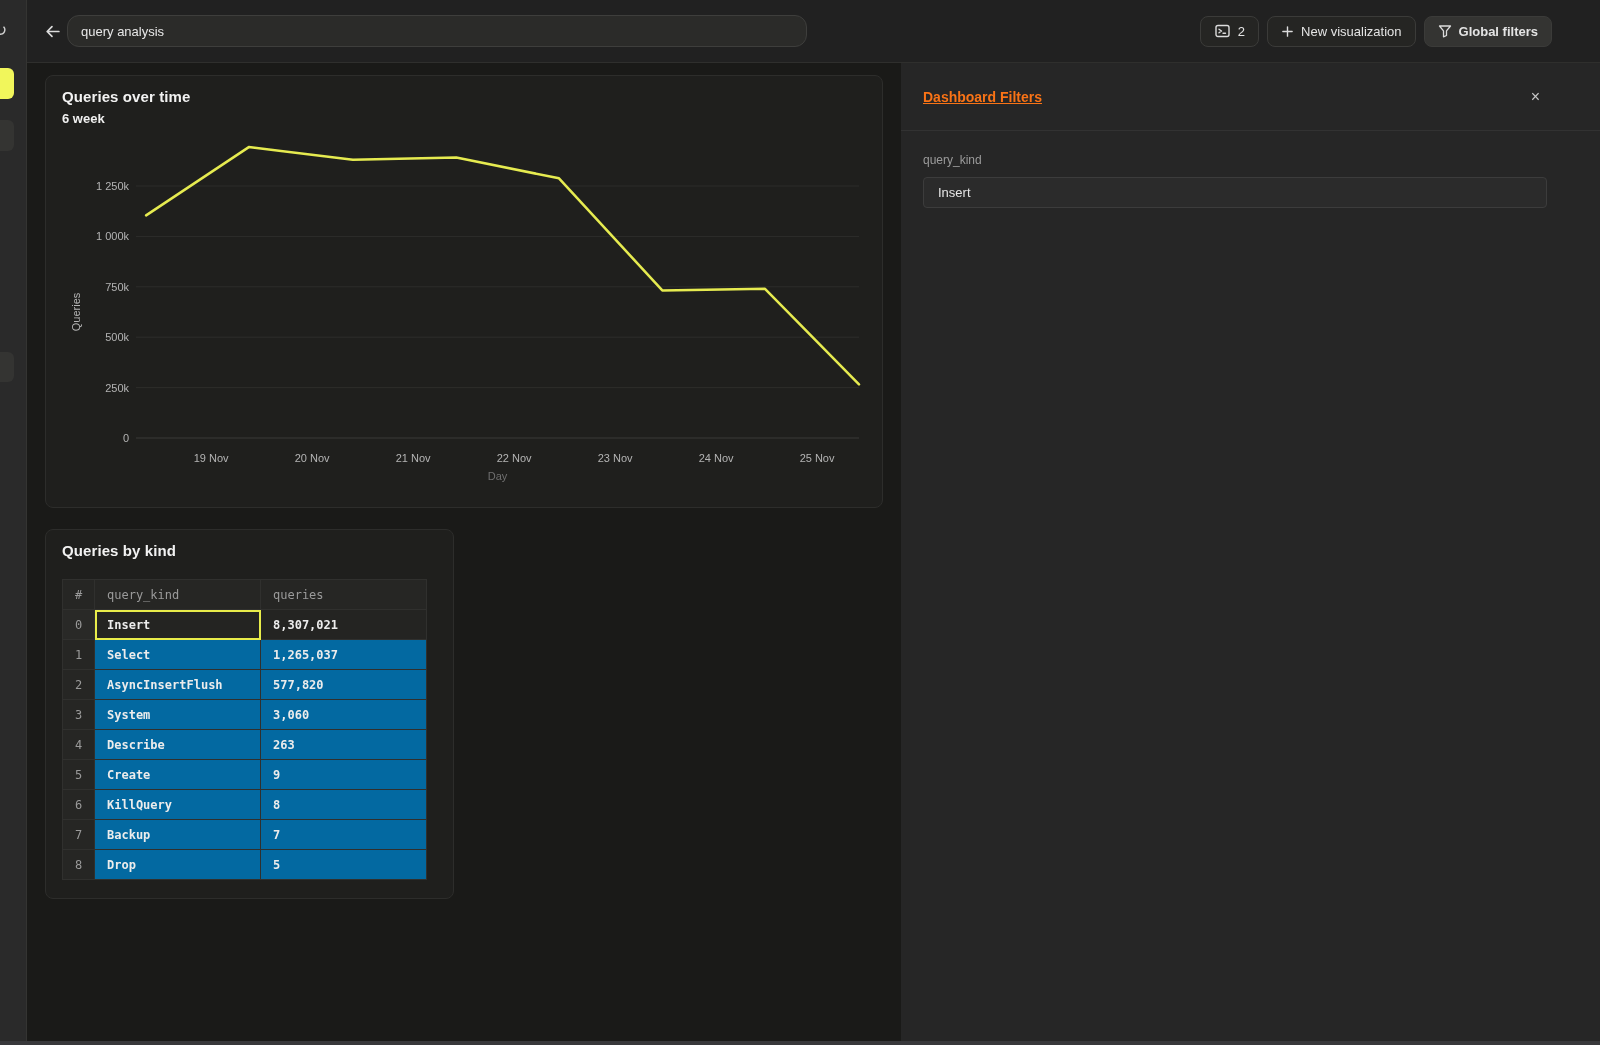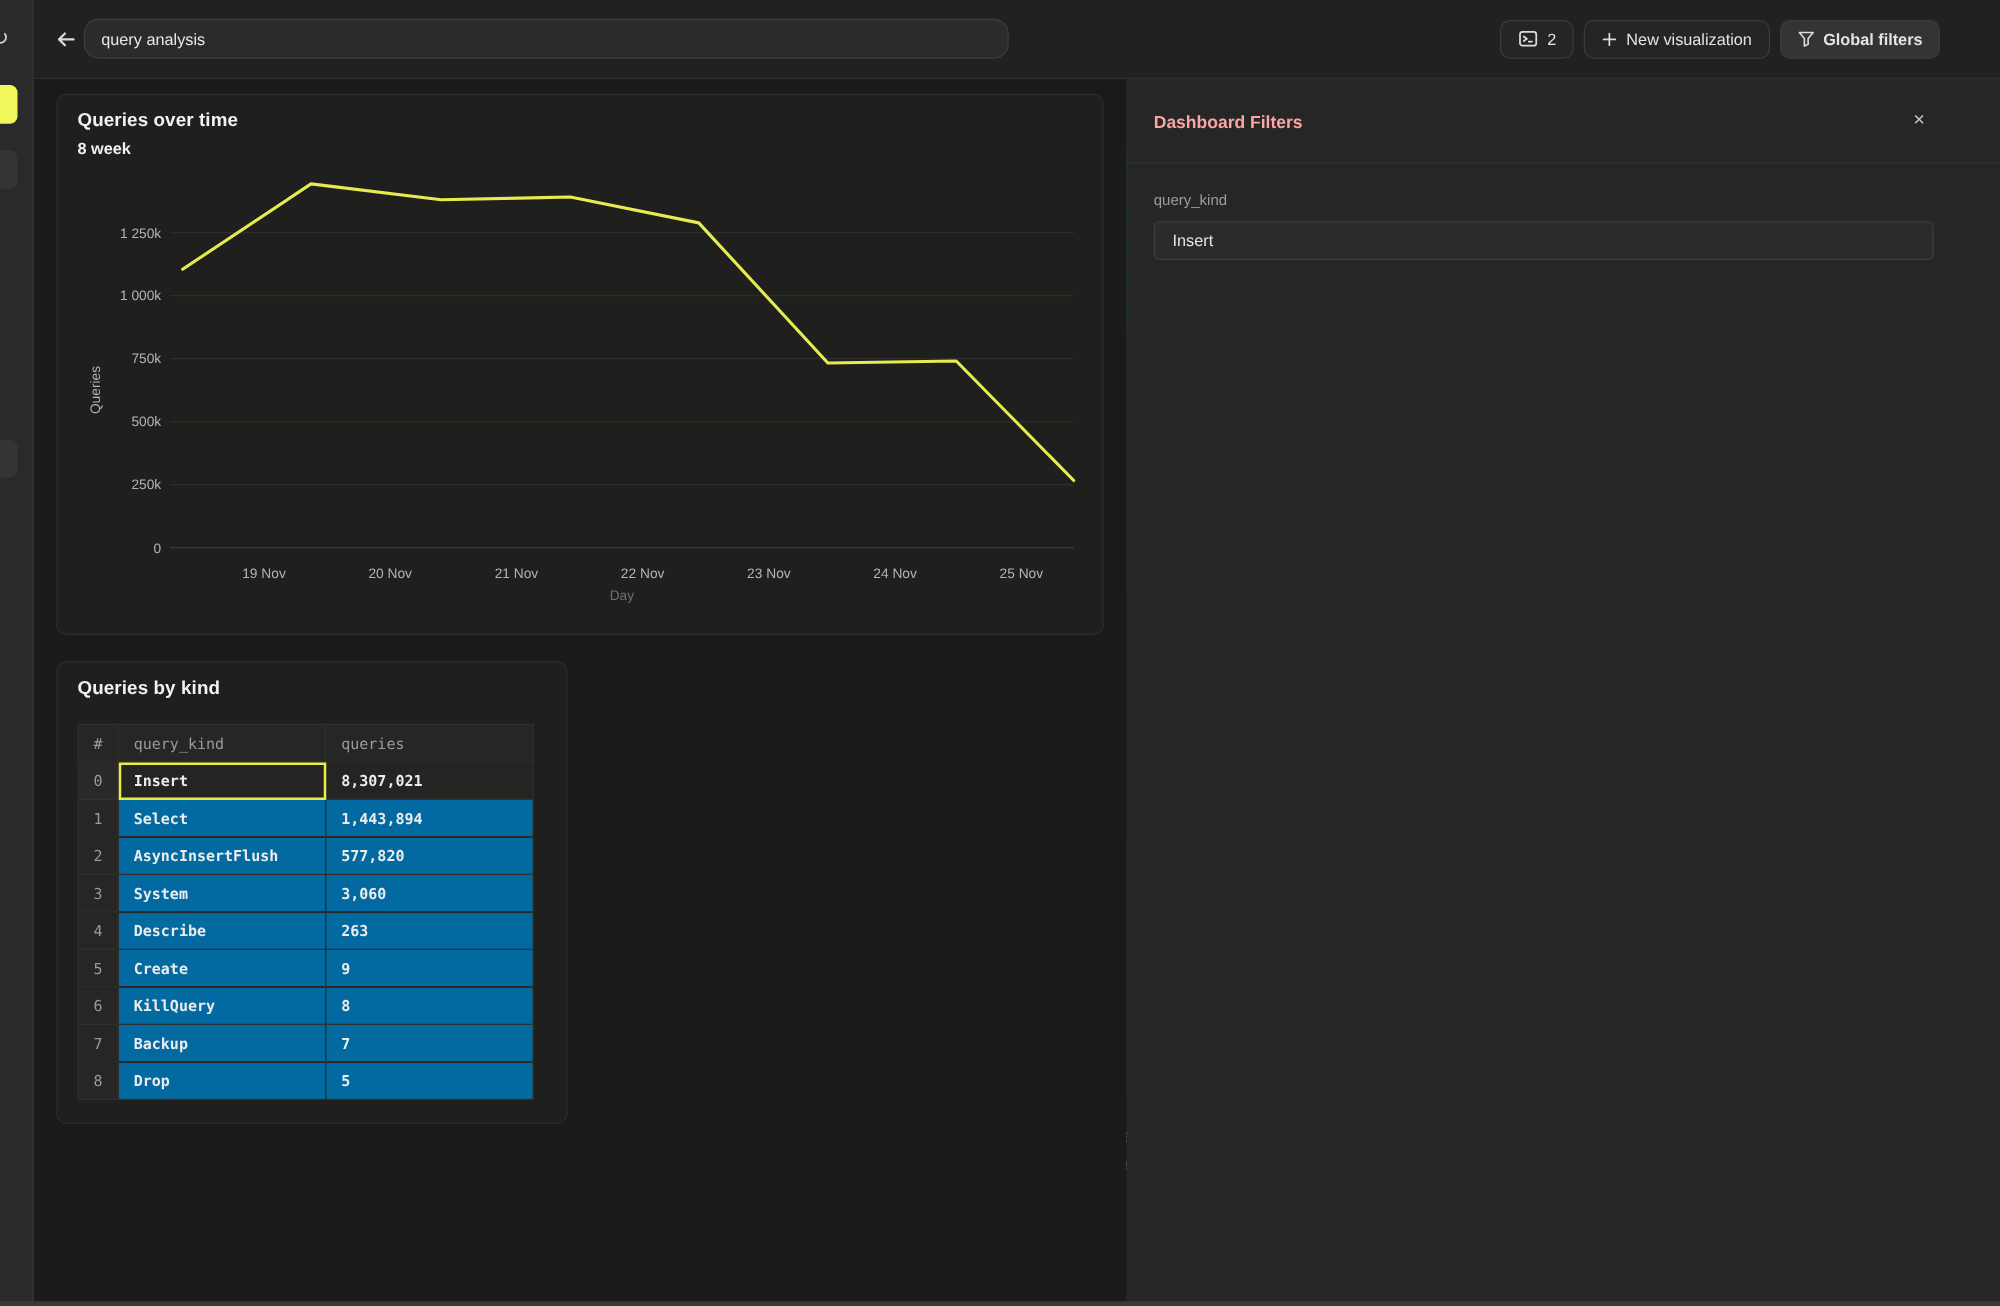--- a/index.html
+++ b/index.html
@@ -101,21 +101,21 @@
 
   
   .filters-panel {
     position:fixed; left:901px; top:63px; right:0; bottom:0;
     background:#262626;
   }
   .panel-head {
     height:68px; display:flex; align-items:center;
     padding:0 58px 0 22px; border-bottom:1px solid #323232;
   }
-  .panel-title { font-size:14px; font-weight:600; color:#fca5a5; }
+  .panel-title { font-size:14px; font-weight:600; color:#f97316;text-decoration:underline; }
   .panel-close {
     margin-left:auto; background:none; border:none; cursor:pointer;
     color:#c8c8c8; font-size:16px; line-height:1; padding:2px;
   }
   .panel-body { padding:22px; }
   .filter-label { font-size:12px; color:#9b9b9b; display:block; }
   .filter-select {
     margin-top:10px; height:31px; width:calc(100% - 31px);
     background:#2b2b2b; border:1px solid #3c3c3c; border-radius:4px;
     display:flex; align-items:center; padding:0 14px;
@@ -167,21 +167,21 @@
         </svg>
         <span>Global filters</span>
       </button>
     </div>
   </header>
 
   <main class="content">
 
     <section class="card chart-card">
       <h2>Queries over time</h2>
-      <div class="chart-subtitle">8 week</div>
+      <div class="chart-subtitle">6 week</div>
       <svg class="chart-svg" width="838" height="433" viewBox="0 0 838 433" id="chart-svg">
           <line x1="90" y1="362" x2="813" y2="362" stroke="#3a3a38" stroke-width="1"></line>
           <text x="83" y="366" text-anchor="end" fill="#b4b4b4" font-size="11">0</text>
           <line x1="90" y1="311.6" x2="813" y2="311.6" stroke="#2d2d2b" stroke-width="1"></line>
           <text x="83" y="315.6" text-anchor="end" fill="#b4b4b4" font-size="11">250k</text>
           <line x1="90" y1="261.2" x2="813" y2="261.2" stroke="#2d2d2b" stroke-width="1"></line>
           <text x="83" y="265.2" text-anchor="end" fill="#b4b4b4" font-size="11">500k</text>
           <line x1="90" y1="210.8" x2="813" y2="210.8" stroke="#2d2d2b" stroke-width="1"></line>
           <text x="83" y="214.8" text-anchor="end" fill="#b4b4b4" font-size="11">750k</text>
           <line x1="90" y1="160.39999999999998" x2="813" y2="160.39999999999998" stroke="#2d2d2b" stroke-width="1"></line>
@@ -218,21 +218,21 @@
           </thead>
         <tbody>
             <tr class="hl">
               <td class="idx">0</td>
               <td class="sel">Insert</td>
               <td>8,307,021</td>
             </tr>
             <tr>
               <td class="idx">1</td>
               <td>Select</td>
-              <td>1,443,894</td>
+              <td>1,265,037</td>
             </tr>
             <tr>
               <td class="idx">2</td>
               <td>AsyncInsertFlush</td>
               <td>577,820</td>
             </tr>
             <tr>
               <td class="idx">3</td>
               <td>System</td>
               <td>3,060</td>

